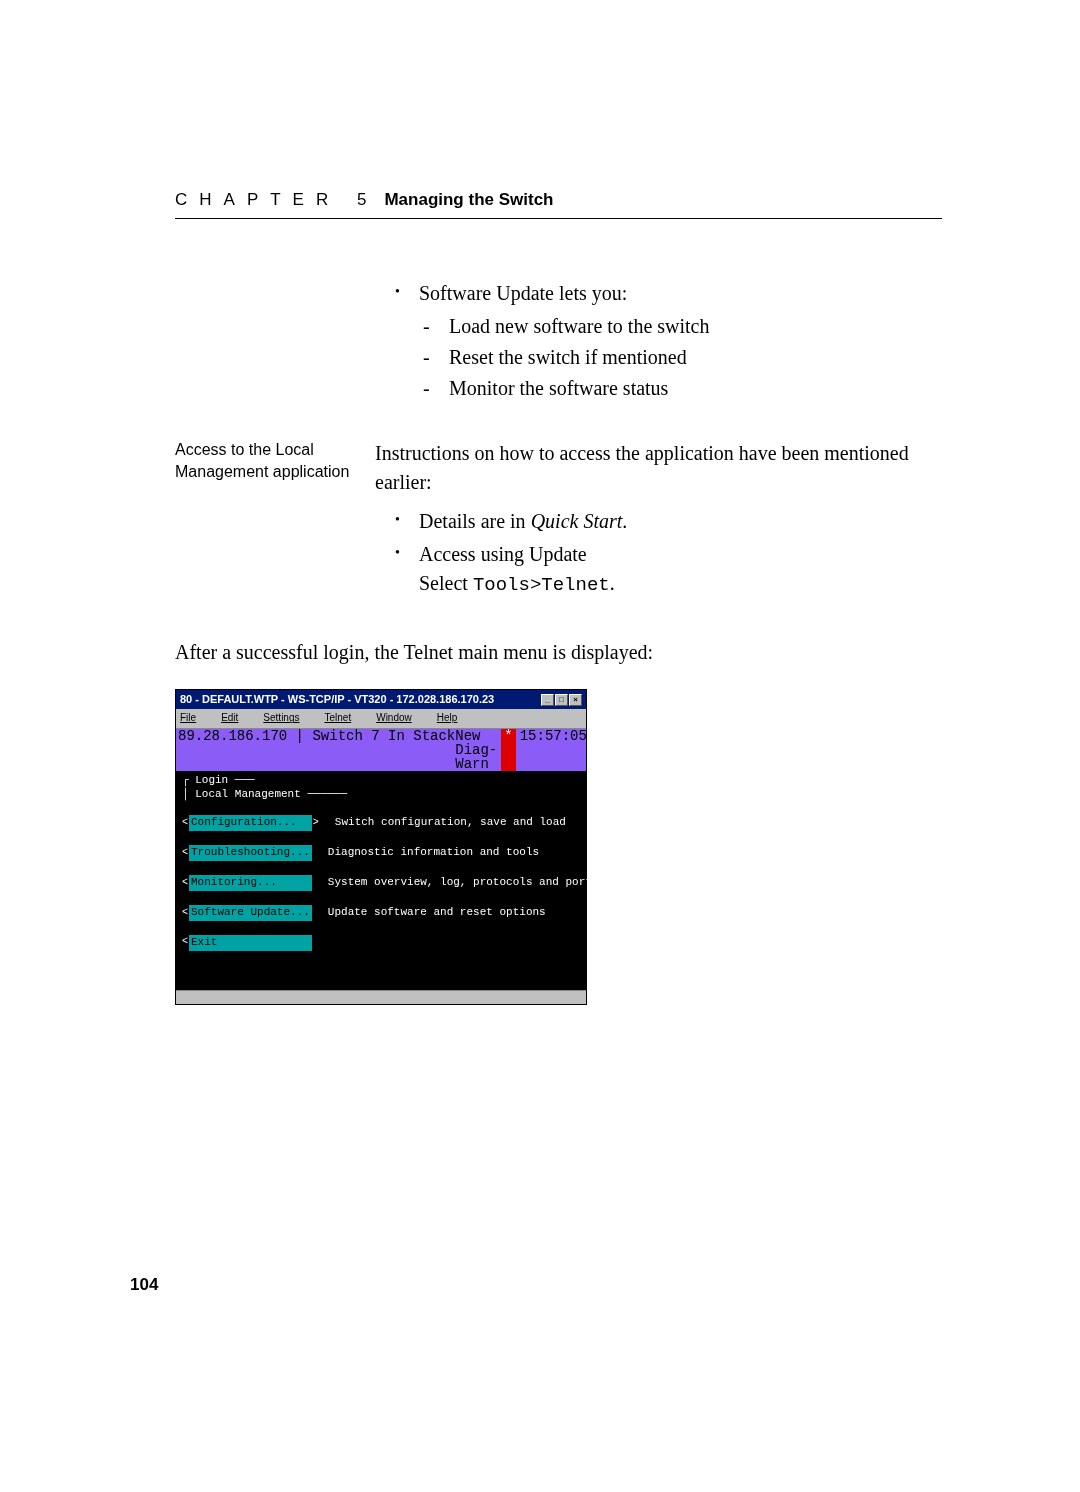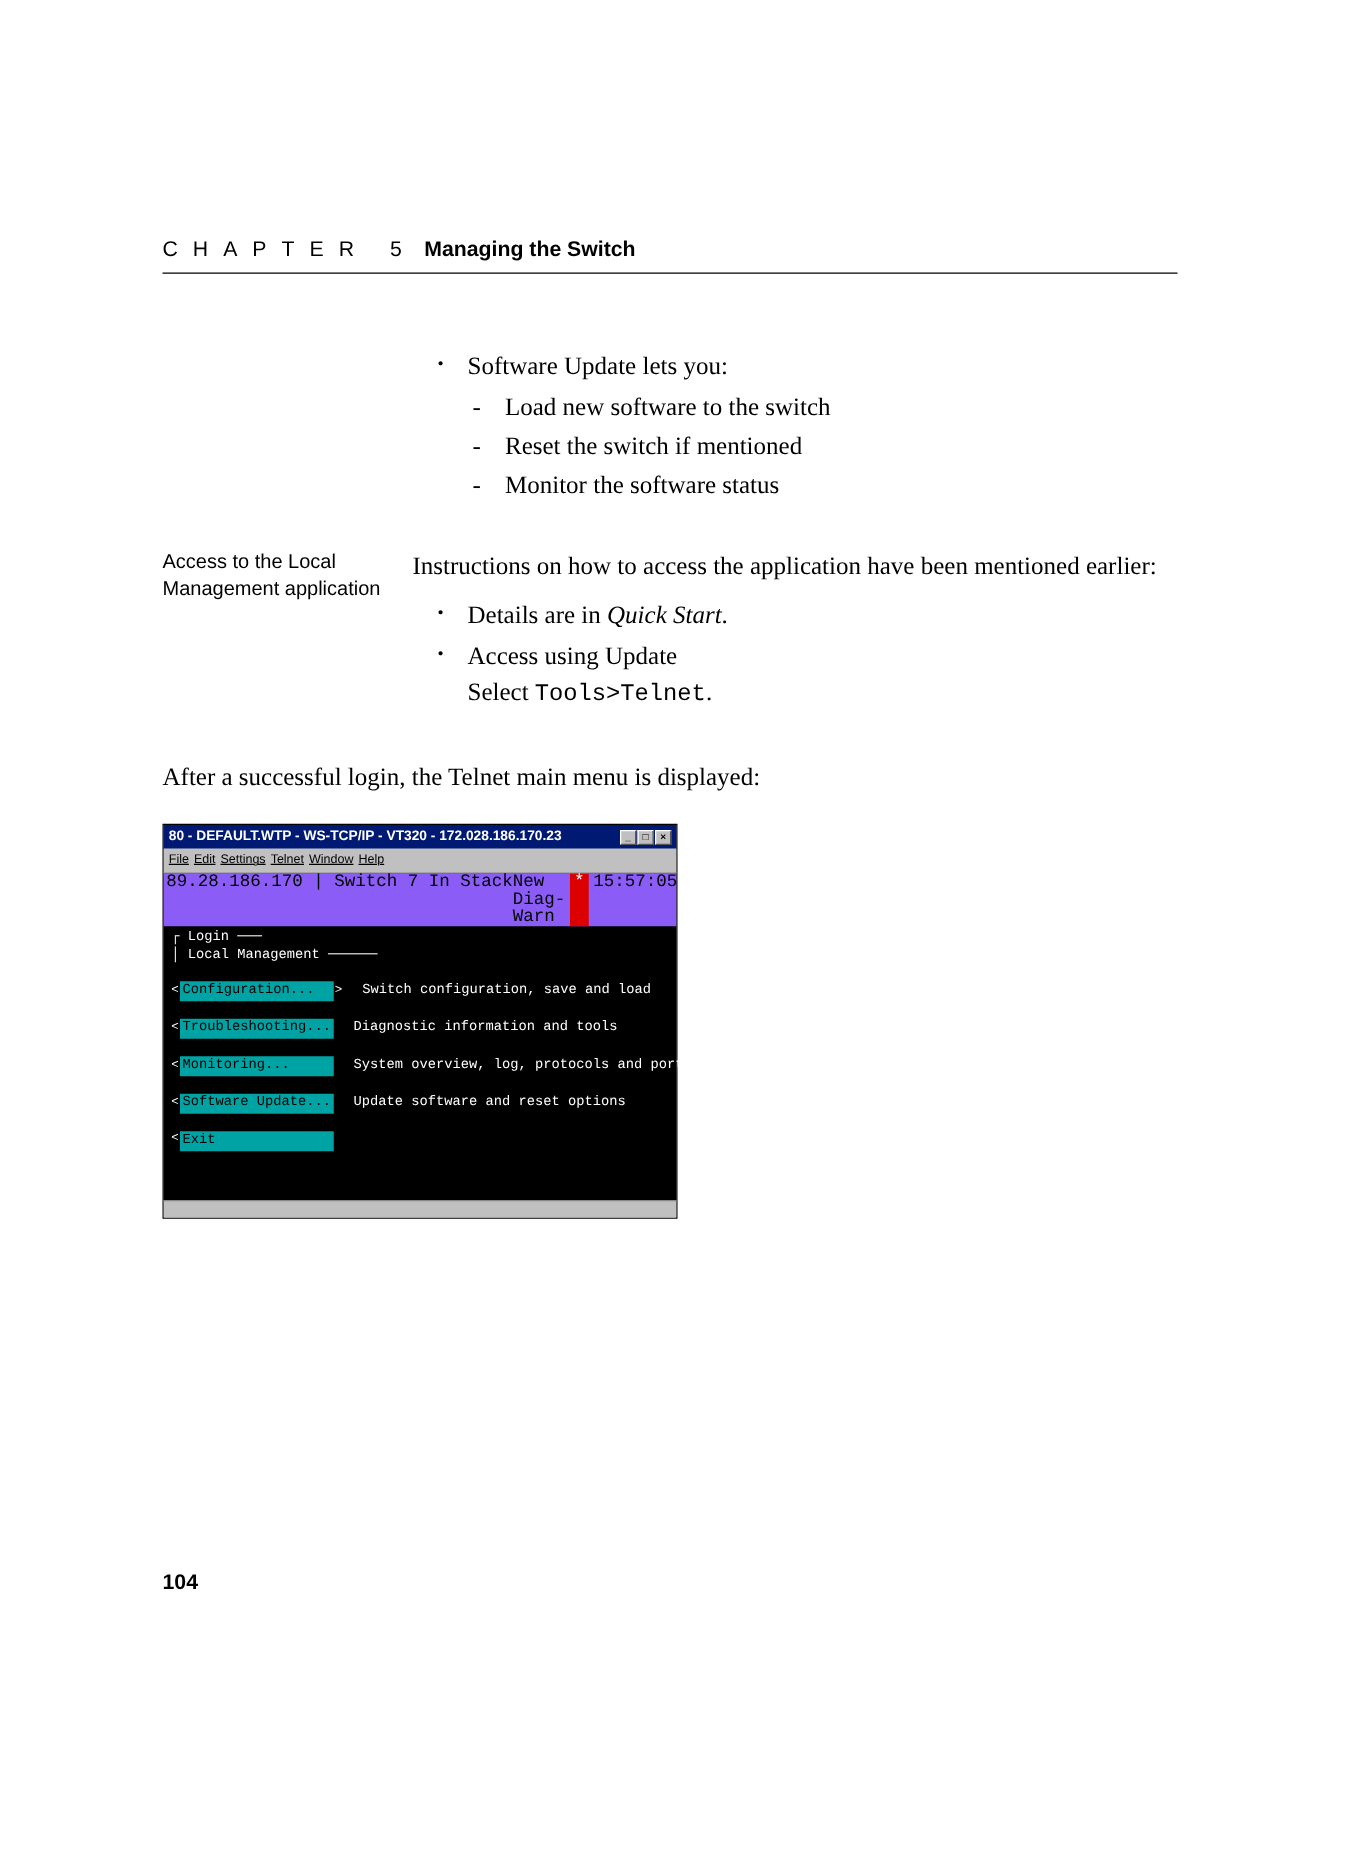--- a/index.html
+++ b/index.html
@@ -4,21 +4,21 @@
   <style>
     * { margin: 0; padding: 0; box-sizing: border-box; }
     body {
       width: 1080px;
       height: 1492px;
       background: #fff;
       font-family: "Times New Roman", serif;
       font-size: 20px;
       position: relative;
     }
-    .page { padding: 190px 138px 0 130px; }
+    .page { padding: 190px 138px 0 130px; margin-left: 45px; }
     .chapter-header {
       display: flex;
       align-items: baseline;
       border-bottom: 1.5px solid #000;
       padding-bottom: 8px;
       margin-bottom: 56px;
       font-family: Arial, Helvetica, sans-serif;
     }
     .chapter-label { font-size: 17px; letter-spacing: 12px; }
     .chapter-title { font-size: 17px; font-weight: bold; margin-left: 6px; }
@@ -62,21 +62,21 @@
       border: 1px solid #fff;
       border-right-color: #555; border-bottom-color: #555;
       margin-left: 1px;
       font-size: 8px; line-height: 9px; text-align: center; color: #000;
     }
     .ss-menubar {
       background: #c0c0c0;
       font-family: "MS Sans Serif", Arial, sans-serif;
       font-size: 10px;
       padding: 2px 4px;
-      display: flex; gap: 4px;
+      display: flex; gap: 25px;
       border-bottom: 1px solid #888;
     }
     .ss-menubar span { text-decoration: underline; text-decoration-color: #000; }
     .ss-term {
       background: #000; color: #fff;
       font-family: "Courier New", monospace;
       font-size: 11px;
       height: 261px;
       padding: 0;
       position: relative;
@@ -106,21 +106,21 @@
       display: inline-block;
       min-width: 114px;
       white-space: pre;
     }
     .caret-right { color: #fff; margin-left: 1px; font-size: 10px; }
     .menu-desc { margin-left: 16px; color: #fff; white-space: pre; }
     .ss-statusbar { background: #c0c0c0; height: 14px; border-top: 1px solid #888; }
     .page-num {
       position: absolute;
       left: 130px;
-      bottom: 216px;
+      bottom: 197px;
       font-family: Arial, Helvetica, sans-serif;
       font-weight: bold;
       font-size: 17px;
     }
   </style>
 </head>
 <body>
 
 <div class="page">
   <div class="chapter-header">

